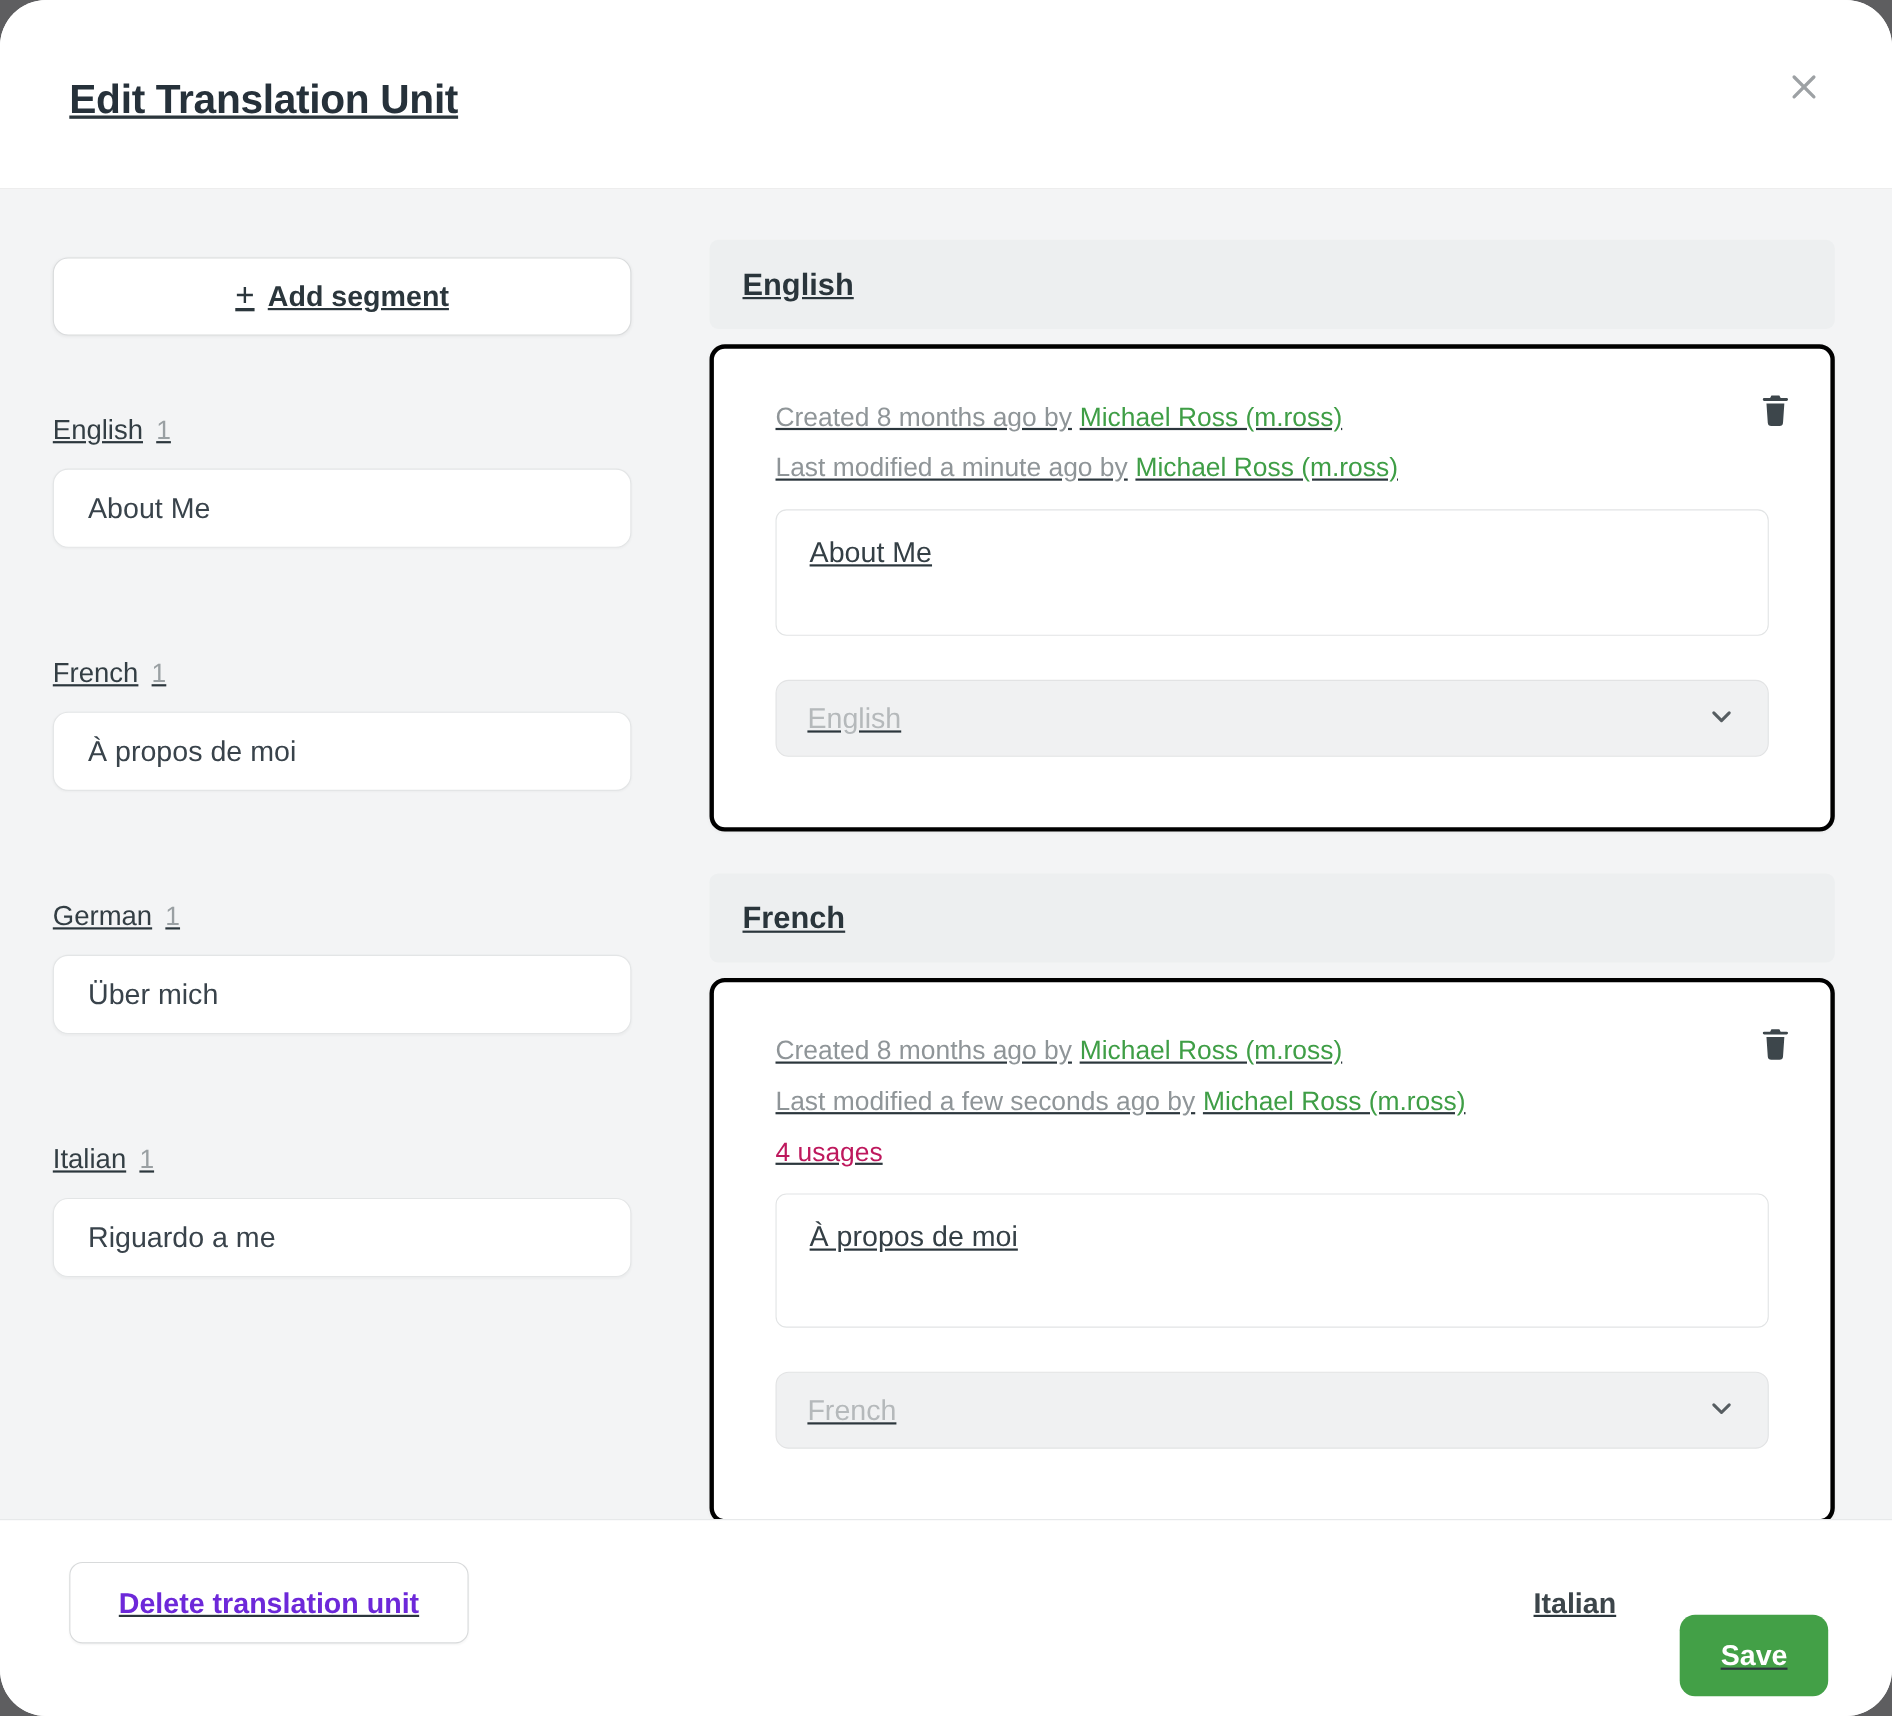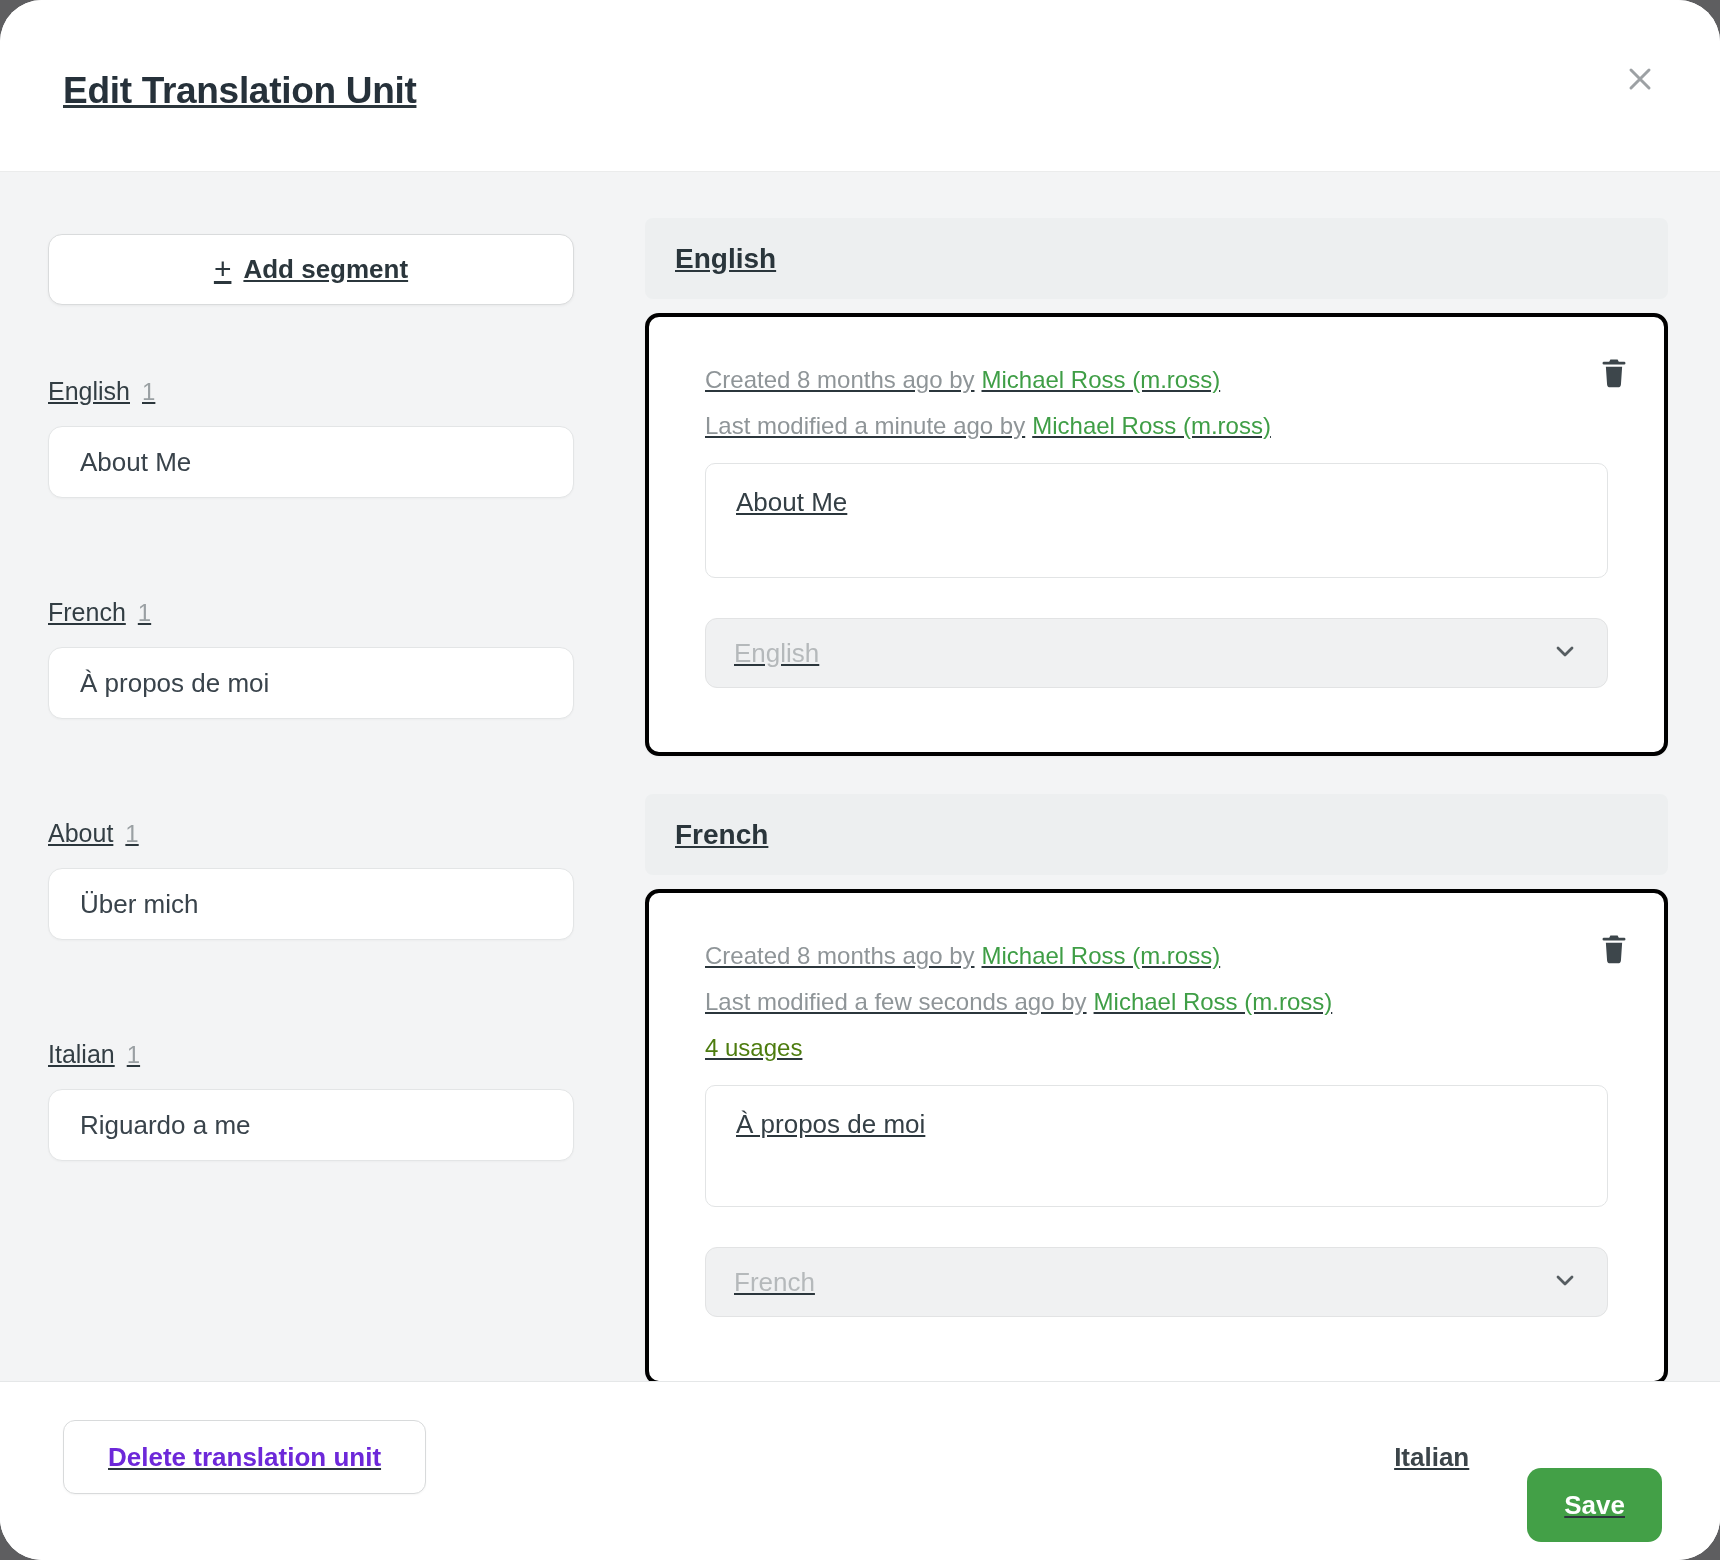--- a/index.html
+++ b/index.html
@@ -59,21 +59,21 @@
     display:flex;align-items:center;padding:0 30px;
   }
   .panel-band-title{font-size:28px;font-weight:600;color:#2a353b;}
   .panel-card{
     margin-top:14px;background:#fff;border:4px solid #000000;border-radius:14px;
     box-shadow:0 1px 3px rgba(0,0,0,.04);
     padding:40px 56px 64px;position:relative;
   }
   .meta-line{font-size:24px;line-height:46px;color:#8f9598;}
   .meta-green{color:#3f9e46;margin-left:7px;}
-  .usages-line{font-size:24px;line-height:46px;color:#4d7c0f;}
+  .usages-line{font-size:24px;line-height:46px;color:#be185d;}
   .card-trash{
     position:absolute;top:38px;right:32px;width:36px;height:40px;
     background:none;border:none;padding:0;cursor:pointer;
     display:flex;align-items:center;justify-content:center;
   }
   .seg-textarea{
     display:block;width:100%;margin-top:14px;
     border:1px solid #e2e4e5;border-radius:10px;background:#fff;
     font-family:inherit;font-size:26px;color:#343f45;
     padding:22px 30px;resize:none;outline:none;line-height:1.3;
@@ -142,21 +142,21 @@
 
       <div class="segment-group">
         <div class="segment-label">
           <span>French</span><span class="segment-count">1</span>
         </div>
         <input class="segment-field" value="À propos de moi" style="">
       </div>
 
       <div class="segment-group">
         <div class="segment-label">
-          <span>About</span><span class="segment-count">1</span>
+          <span>German</span><span class="segment-count">1</span>
         </div>
         <input class="segment-field" value="Über mich" style="">
       </div>
 
       <div class="segment-group">
         <div class="segment-label">
           <span>Italian</span><span class="segment-count">1</span>
         </div>
         <input class="segment-field" value="Riguardo a me" style="">
       </div>

